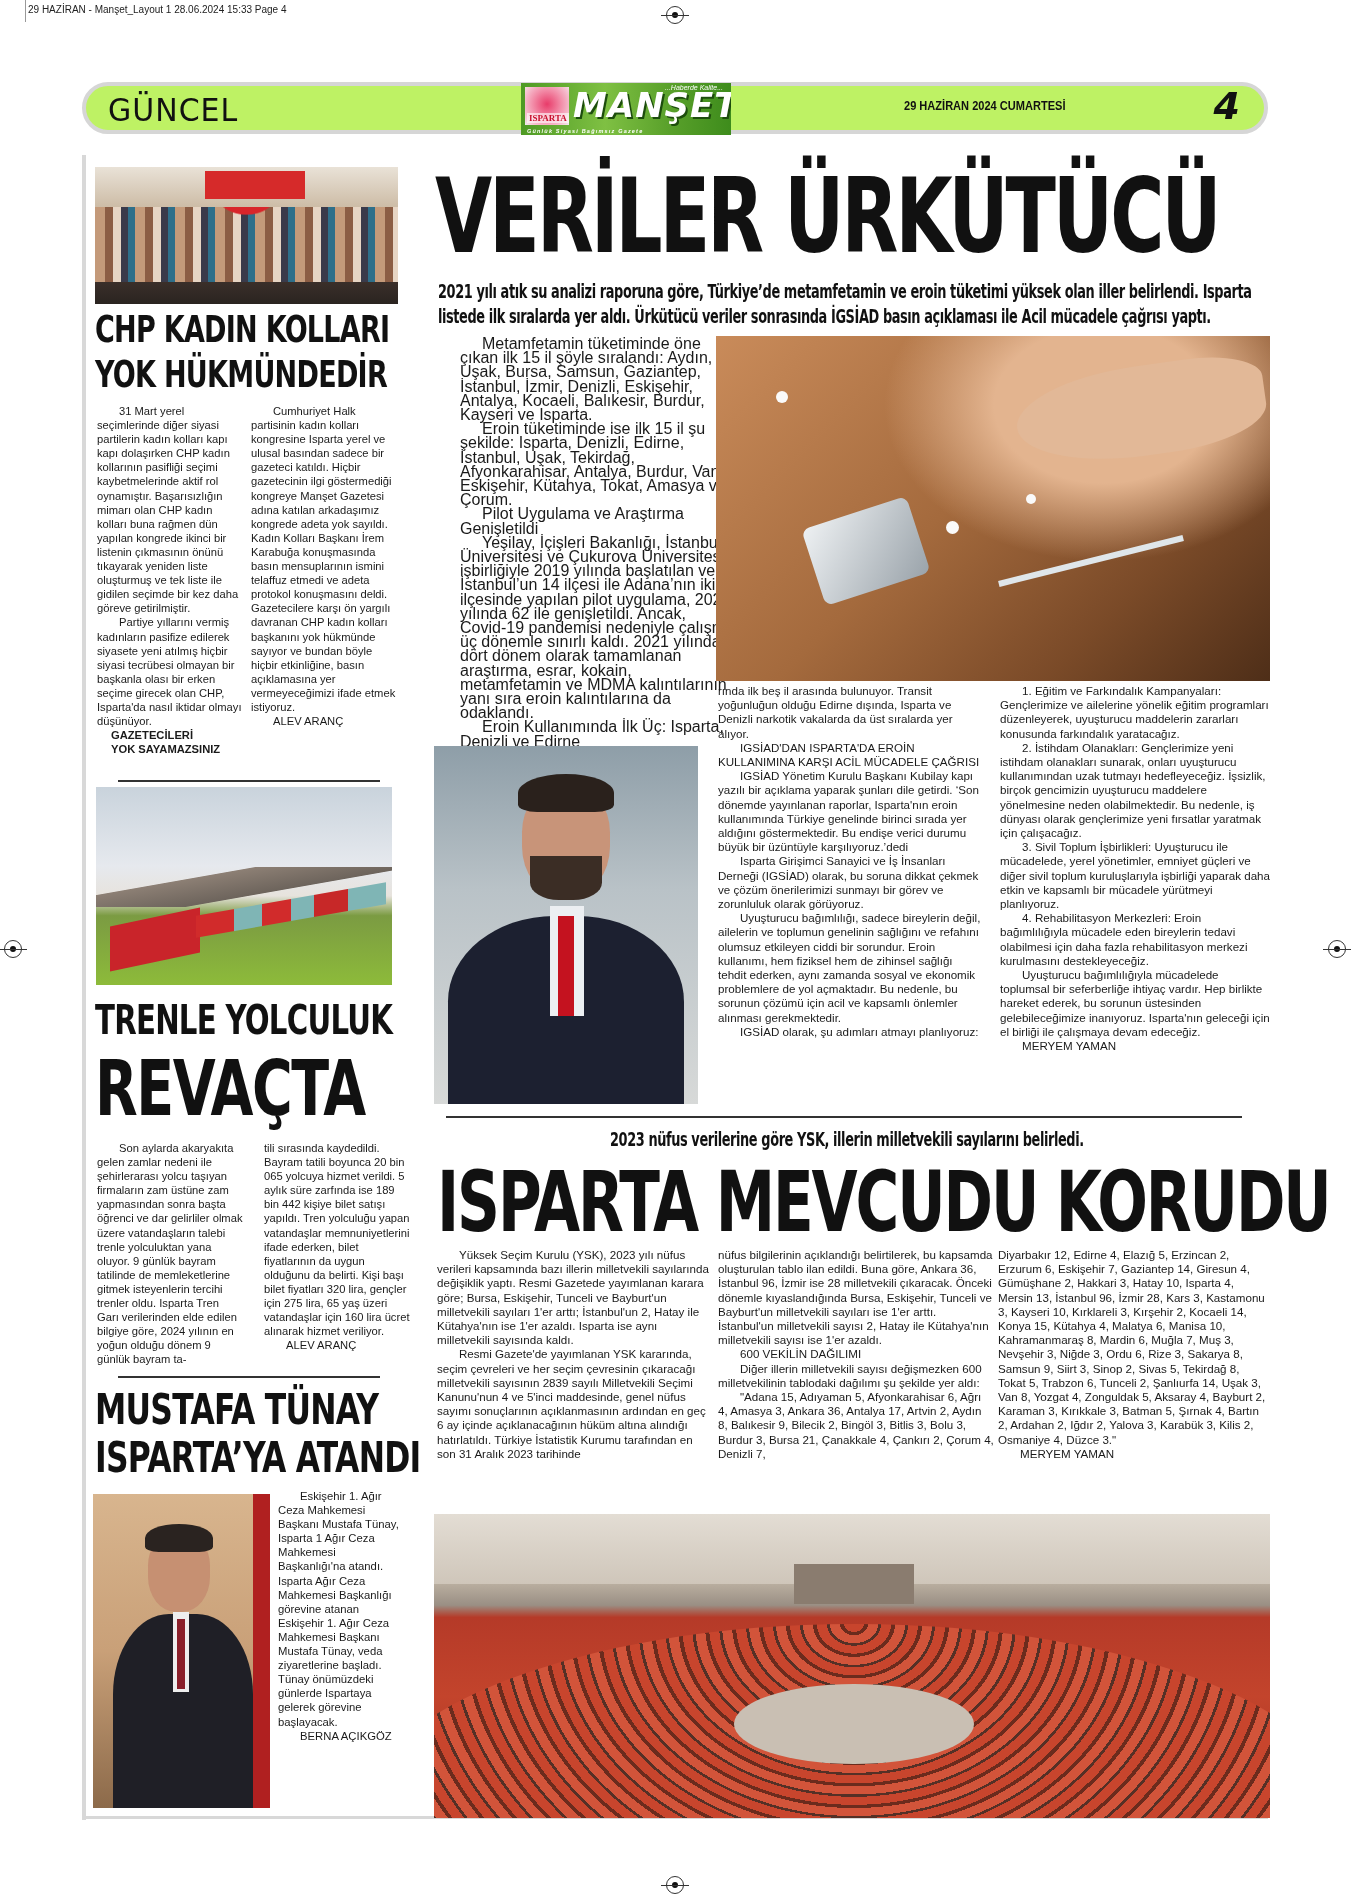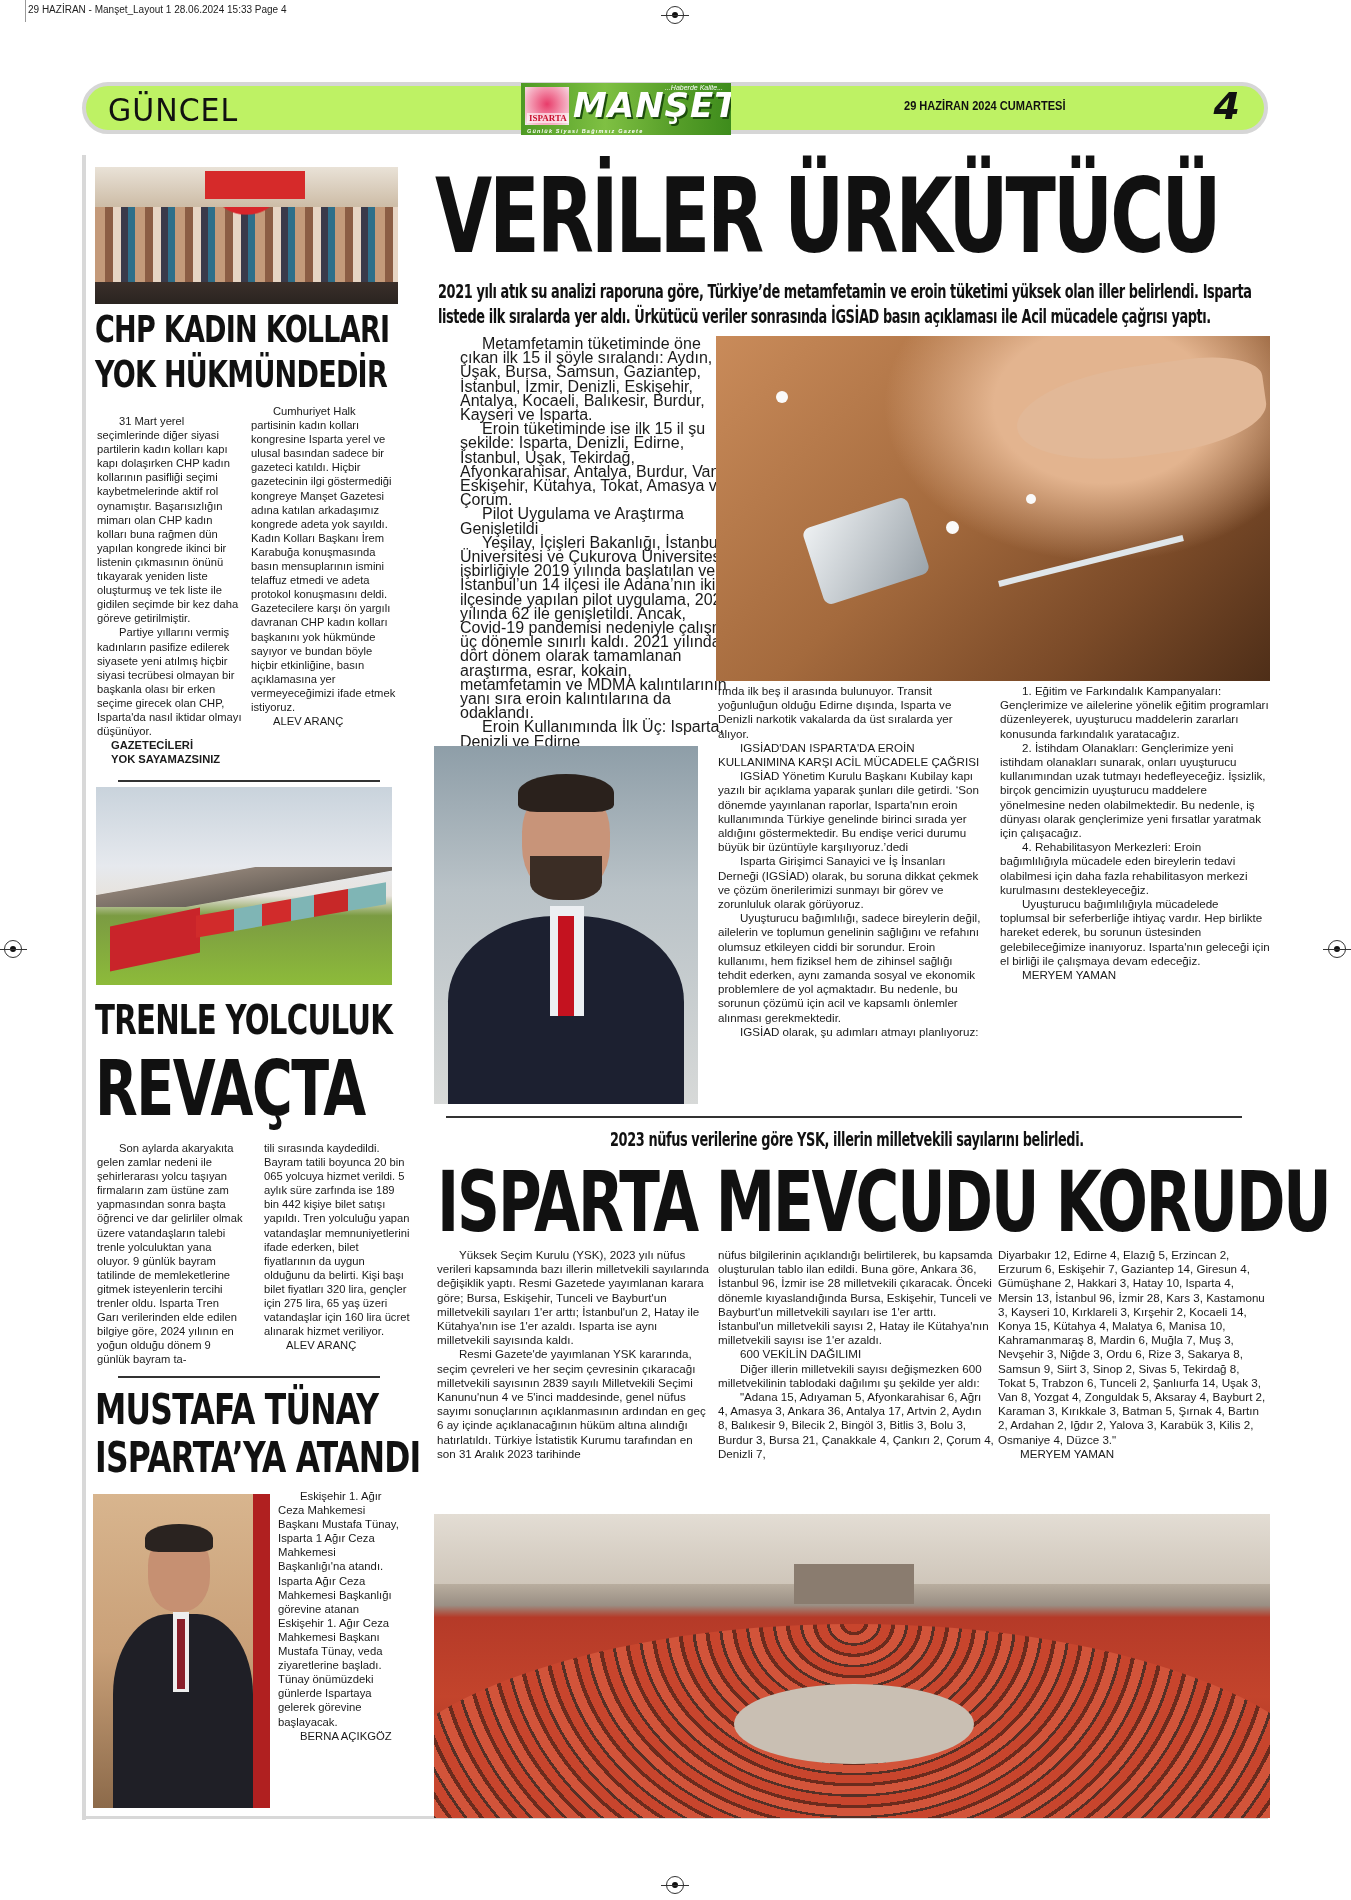--- a/index.html
+++ b/index.html
@@ -77,21 +77,21 @@
               repeating-linear-gradient(90deg, #c49a7a 0 10px, #8c5d44 10px 18px, #e7d5c4 18px 26px, #3a3a4a 26px 33px, #2e6f8a 33px 40px),
               #bda78f;">
   <div style="position:absolute; left:0; top:0; width:100%; height:40px; background:linear-gradient(180deg,#e9e2d7,#cdbca6);"></div>
   <div style="position:absolute; left:110px; top:4px; width:100px; height:28px; background:#d62a2a;"></div>
   <div style="position:absolute; left:0; bottom:0; width:100%; height:22px; background:linear-gradient(180deg,#3a2f2a,#2a2420);"></div>
 </div>
 
 <div class="headline-condensed" style="left:95px; top:308px; font-size:37px; transform:scaleX(.73);">CHP KADIN KOLLARI</div>
 <div class="headline-condensed" style="left:95px; top:353px; font-size:37px; transform:scaleX(.73);">YOK HÜKMÜNDEDİR</div>
 
-<div class="body-text" style="left:97px; top:404px; width:146px; font-size:11.2px; line-height:14.1px;margin-top:10px;">
+<div class="body-text" style="left:97px; top:404px; width:146px; font-size:11.2px; line-height:14.1px;">
   <p>31 Mart yerel seçimlerinde diğer siyasi partilerin kadın kolları kapı kapı dolaşırken CHP kadın kollarının pasifliği seçimi kaybetmelerinde aktif rol oynamıştır. Başarısızlığın mimarı olan CHP kadın kolları buna rağmen dün yapılan kongrede ikinci bir listenin çıkmasının önünü tıkayarak yeniden liste oluşturmuş ve tek liste ile gidilen seçimde bir kez daha göreve getirilmiştir.</p>
   <p>Partiye yıllarını vermiş kadınların pasifize edilerek siyasete yeni atılmış hiçbir siyasi tecrübesi olmayan bir başkanla olası bir erken seçime girecek olan CHP, Isparta'da nasıl iktidar olmayı düşünüyor.</p>
   <div class="bold-caption">GAZETECİLERİ</div>
   <div class="bold-caption">YOK SAYAMAZSINIZ</div>
 </div>
 <div class="body-text" style="left:251px; top:404px; width:146px; font-size:11.2px; line-height:14.1px;">
   <p>Cumhuriyet Halk partisinin kadın kolları kongresine Isparta yerel ve ulusal basından sadece bir gazeteci katıldı. Hiçbir gazetecinin ilgi göstermediği kongreye Manşet Gazetesi adına katılan arkadaşımız kongrede adeta yok sayıldı. Kadın Kolları Başkanı İrem Karabuğa konuşmasında basın mensuplarının ismini telaffuz etmedi ve adeta protokol konuşmasını deldi. Gazetecilere karşı ön yargılı davranan CHP kadın kolları başkanını yok hükmünde sayıyor ve bundan böyle hiçbir etkinliğine, basın açıklamasına yer vermeyeceğimizi ifade etmek istiyoruz.</p>
   <div class="byline">ALEV ARANÇ</div>
 </div>
 
@@ -173,20 +173,21 @@
   <p>IGSİAD'DAN ISPARTA'DA EROİN KULLANIMINA KARŞI ACİL MÜCADELE ÇAĞRISI</p>
   <p>IGSİAD Yönetim Kurulu Başkanı Kubilay kapı yazılı bir açıklama yaparak şunları dile getirdi. ‘Son dönemde yayınlanan raporlar, Isparta'nın eroin kullanımında Türkiye genelinde birinci sırada yer aldığını göstermektedir. Bu endişe verici durumu büyük bir üzüntüyle karşılıyoruz.’dedi</p>
   <p>Isparta Girişimci Sanayici ve İş İnsanları Derneği (IGSİAD) olarak, bu soruna dikkat çekmek ve çözüm önerilerimizi sunmayı bir görev ve zorunluluk olarak görüyoruz.</p>
   <p>Uyuşturucu bağımlılığı, sadece bireylerin değil, ailelerin ve toplumun genelinin sağlığını ve refahını olumsuz etkileyen ciddi bir sorundur. Eroin kullanımı, hem fiziksel hem de zihinsel sağlığı tehdit ederken, aynı zamanda sosyal ve ekonomik problemlere de yol açmaktadır. Bu nedenle, bu sorunun çözümü için acil ve kapsamlı önlemler alınması gerekmektedir.</p>
   <p>IGSİAD olarak, şu adımları atmayı planlıyoruz:</p>
 </div>
 
 <div class="body-text" style="left:1000px; top:684px; width:270px; font-size:11.6px; line-height:14.2px;">
   <p>1. Eğitim ve Farkındalık Kampanyaları: Gençlerimize ve ailelerine yönelik eğitim programları düzenleyerek, uyuşturucu maddelerin zararları konusunda farkındalık yaratacağız.</p>
   <p>2. İstihdam Olanakları: Gençlerimize yeni istihdam olanakları sunarak, onları uyuşturucu kullanımından uzak tutmayı hedefleyeceğiz. İşsizlik, birçok gencimizin uyuşturucu maddelere yönelmesine neden olabilmektedir. Bu nedenle, iş dünyası olarak gençlerimize yeni fırsatlar yaratmak için çalışacağız.</p>
+  <p>3. Sivil Toplum İşbirlikleri: Uyuşturucu ile mücadelede, yerel yönetimler, emniyet güçleri ve diğer sivil toplum kuruluşlarıyla işbirliği yaparak daha etkin ve kapsamlı bir mücadele yürütmeyi planlıyoruz.</p>
   <p>4. Rehabilitasyon Merkezleri: Eroin bağımlılığıyla mücadele eden bireylerin tedavi olabilmesi için daha fazla rehabilitasyon merkezi kurulmasını destekleyeceğiz.</p>
   <p>Uyuşturucu bağımlılığıyla mücadelede toplumsal bir seferberliğe ihtiyaç vardır. Hep birlikte hareket ederek, bu sorunun üstesinden gelebileceğimize inanıyoruz. Isparta'nın geleceği için el birliği ile çalışmaya devam edeceğiz.</p>
   <div class="byline">MERYEM YAMAN</div>
 </div>
 
 <div class="hr" style="left:446px; top:1116px; width:796px;"></div>
 
 <div class="deck" style="left:610px; top:1128px; font-size:19px; transform:scaleX(.68);">2023 nüfus verilerine göre YSK, illerin milletvekili sayılarını belirledi.</div>
 
 <div class="headline-condensed" style="left:437px; top:1153px; font-size:84px; transform:scaleX(.71); letter-spacing:-3px;">ISPARTA MEVCUDU KORUDU</div>

